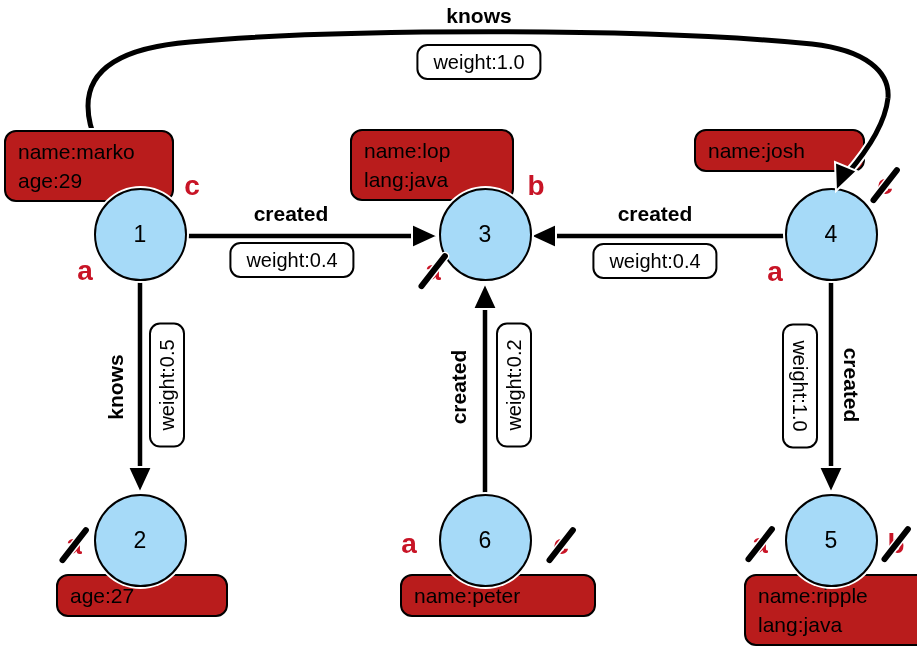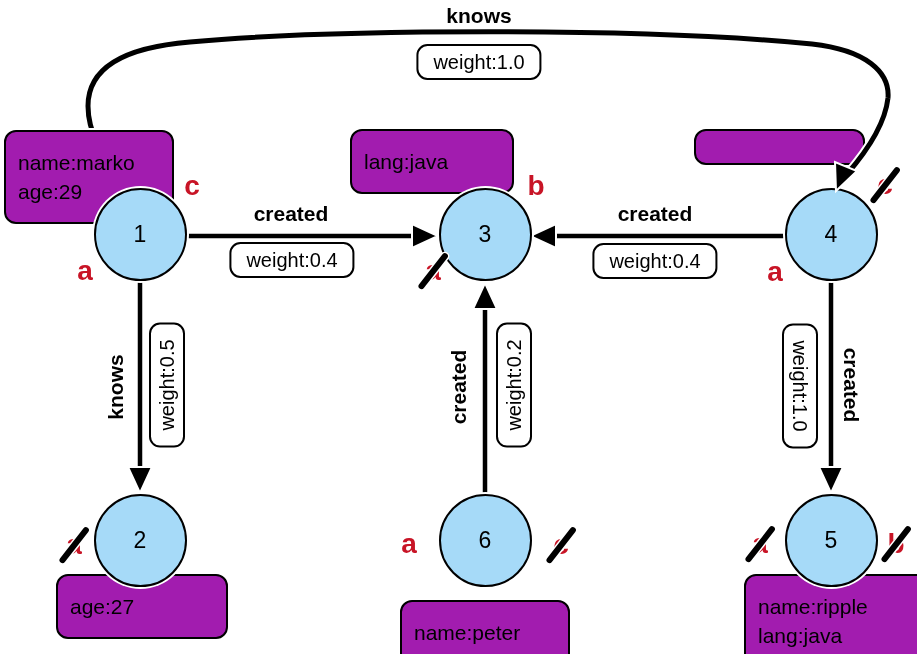--- a/index.html
+++ b/index.html
@@ -5,22 +5,22 @@
   html,body{margin:0;padding:0;background:#ffffff;}
   #stage{
     position:relative;width:917px;height:654px;overflow:hidden;background:#ffffff;
     font-family:"Liberation Sans", sans-serif;color:#000;
   }
   .layer{position:absolute;left:0;top:0;z-index:1;}
   .layer-top{position:absolute;left:0;top:0;z-index:4;pointer-events:none;}
 
   
   .pbox{
-    position:absolute;box-sizing:border-box;background:#a21caf;border:2.5px solid #000;
-    border-radius:12px;padding:16px 12px;font-size:21px;line-height:29px;
+    position:absolute;box-sizing:border-box;background:#b91c1c;border:2.5px solid #000;
+    border-radius:12px;padding:5px 12px;font-size:21px;line-height:29px;
     box-shadow:0 0 0 2px #fff;z-index:2;white-space:nowrap;
   }
 
   
   .wbadge{
     position:absolute;box-sizing:border-box;background:#fff;border:2.5px solid #000;
     border-radius:11px;padding:3px 15px;font-size:20px;line-height:26px;white-space:nowrap;
     transform:translate(-50%,-50%);box-shadow:0 0 0 2px #fff;z-index:2;text-align:center;
   }
   .wbadge.vccw{transform:translate(-50%,-50%) rotate(-90deg);}
@@ -97,28 +97,30 @@
       <path d="M831,280 L831,470" stroke="#000" stroke-width="4.5"></path>
       <polygon points="831,493 819,467 843,467" fill="#000" stroke="#fff" stroke-width="2"></polygon>
     </g>
   </svg>
 
   <div class="pbox" style="left:4px;top:130px;width:170px;">
     <div>name:marko</div>
     <div>age:29</div>
   </div>
   <div class="pbox" style="left:350px;top:129px;width:164px;">
+    <div>name:lop</div>
     <div>lang:java</div>
   </div>
   <div class="pbox" style="left:694px;top:129px;width:171px;">
+    <div>name:josh</div>
   </div>
   <div class="pbox" style="left:56px;top:574px;width:172px;">
     <div>age:27</div>
   </div>
-  <div class="pbox" style="left:400px;top:600px;width:170px;">
+  <div class="pbox" style="left:400px;top:574px;width:196px;">
     <div>name:peter</div>
   </div>
   <div class="pbox" style="left:744px;top:574px;width:192px;">
     <div>name:ripple</div>
     <div>lang:java</div>
   </div>
 
   <div class="elabel" style="left:479px;top:16px;">knows</div>
   <div class="elabel" style="left:291px;top:214px;">created</div>
   <div class="elabel" style="left:655px;top:214px;">created</div>

